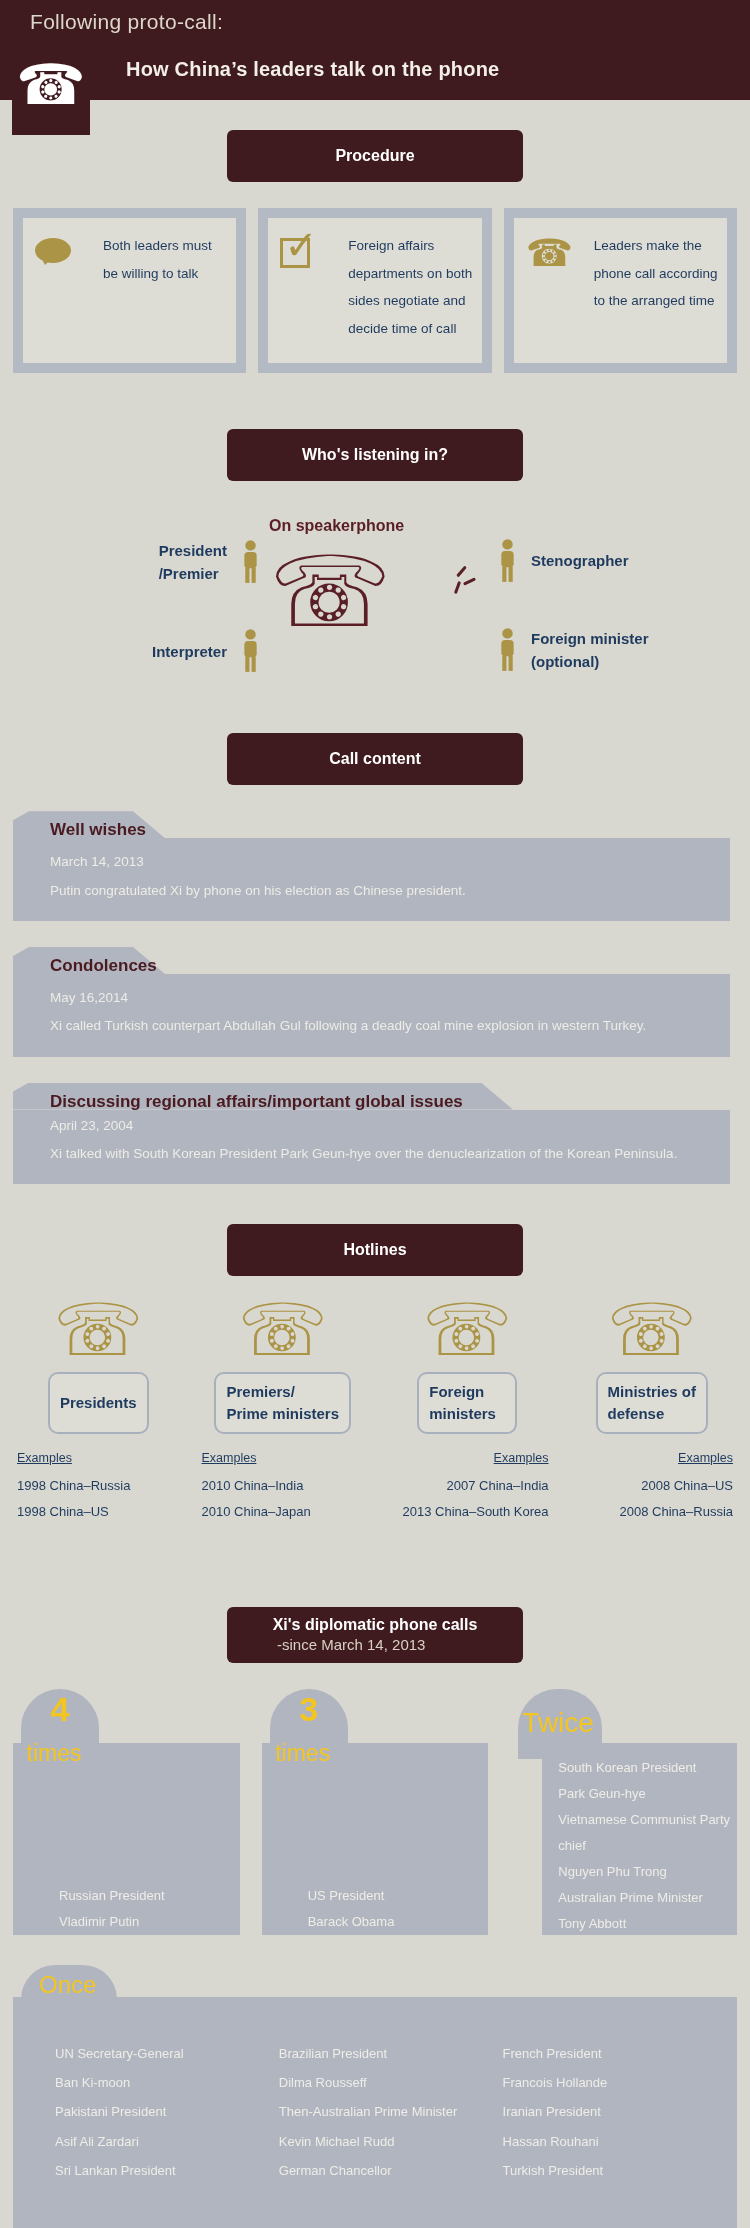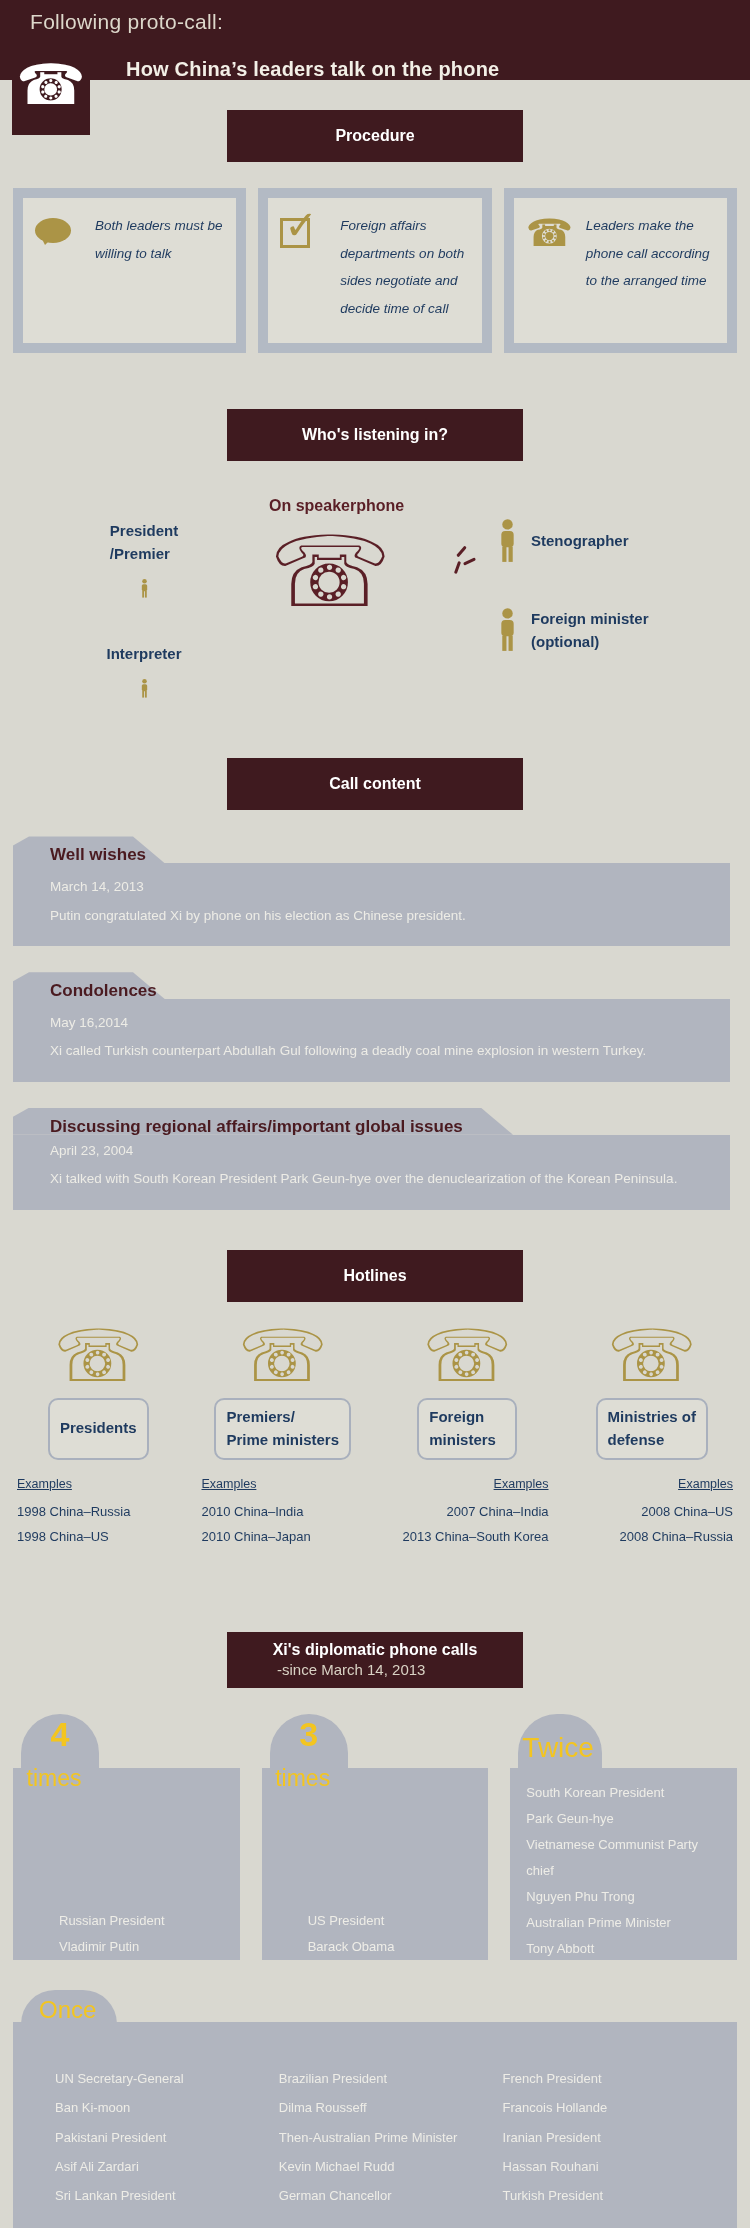--- a/index.html
+++ b/index.html
@@ -7,21 +7,21 @@
   body {
     width: 750px;
     font-family: "Liberation Sans", "DejaVu Sans", sans-serif;
     color: #1e3a5f;
   }
   .page { width: 750px; background: #d9d8d0; overflow: hidden; }
 
   
   .header {
     position: relative;
-    height: 80px;
+    height: 100px;
     background: #3f1a1f;
     color: #e9e4d8;
   }
   .kicker {
     padding: 10px 0 0 30px;
     font-size: 21px;
     letter-spacing: .3px;
     color: #ddd8cb;
   }
   .header-icon-box {
@@ -41,21 +41,21 @@
     font-size: 20px; font-weight: bold; color: #f2efe6;
     letter-spacing: .2px;
   }
 
   
   .pill {
     width: 296px;
     margin: 0 auto;
     background: #3f1a1f;
     color: #ffffff;
-    border-radius: 0;
+    border-radius: 6px;
     text-align: center;
     font-size: 16px;
     font-weight: bold;
     padding: 17px 0;
   }
   .pill.two-line { padding: 9px 0 10px; margin-top: 43px; }
   .pill .sub {
     display: block;
     font-weight: normal;
     font-size: 15px;
@@ -71,22 +71,21 @@
     gap: 12px;
     margin: 26px 13px 0;
   }
   .proc-card {
     flex: 1;
     border: 10px solid #b3bac4;
     background: #deddd5;
     padding: 14px 8px 20px 12px;
     min-height: 128px;
     display: flex;
-    gap: 14px;
-    font-style: italic;
+    gap: 22px;
   }
   .proc-card .icon-col { width: 46px; flex: 0 0 46px; padding-top: 2px; }
   .proc-card .txt {
     font-size: 13.5px;
     line-height: 2.05;
     color: #1e3a5f;
   }
   .bubble-icon {
     width: 36px; height: 25px;
     background: #ab9446;
@@ -121,21 +120,21 @@
     font-size: 38px; color: #ab9446; line-height: 1;
   }
 
   
   .listen-wrap {
     display: flex;
     margin: 34px 20px 0 28px;
     justify-content: space-between;
   }
   .listen-col { width: 232px; }
-  .listen-col.left .row { justify-content: flex-end; flex-direction: column; }
+  .listen-col.left .row { justify-content: flex-end; }
   .listen-col .row {
     display: flex; align-items: center; gap: 14px;
   }
   .listen-col .row + .row { margin-top: 44px; }
   .listen-label {
     font-size: 15px; font-weight: bold; color: #1e3a5f;
     white-space: pre-line; line-height: 1.55;
   }
   .person-icon { width: 19px; height: 44px; flex: 0 0 19px; }
   .listen-center { width: 220px; text-align: left; }
@@ -243,21 +242,21 @@
   .freq-label .big { display: block; font-size: 34px; font-weight: bold; }
   .freq-label .small { display: block; font-size: 23px; margin-top: 16px; margin-left: -12px; }
   .freq-label.word { top: 20px; left: 12px; width: auto; font-size: 28px; text-align: left; }
   .freq-body {
     position: relative;
     background: #b1b5bf;
     height: 192px;
     z-index: 1;
   }
   .freq-body.centered { display: flex; flex-direction: column; justify-content: flex-end; padding-left: 46px; }
-  .freq-body.toplist { padding: 12px 0 0 16px; }
+  .freq-body.toplist { padding: 12px 0 0 16px; margin-left: 32px; }
   .freq-line { color: #eeede7; font-size: 13px; line-height: 2.0; display: block; }
 
   
   .once-card { position: relative; margin: 30px 13px 0; padding-top: 32px; }
   .once-card .arch {
     position: absolute;
     top: 0; left: 8px;
     width: 96px; height: 48px;
     background: #b1b5bf;
     border-radius: 34px 34px 0 0;

